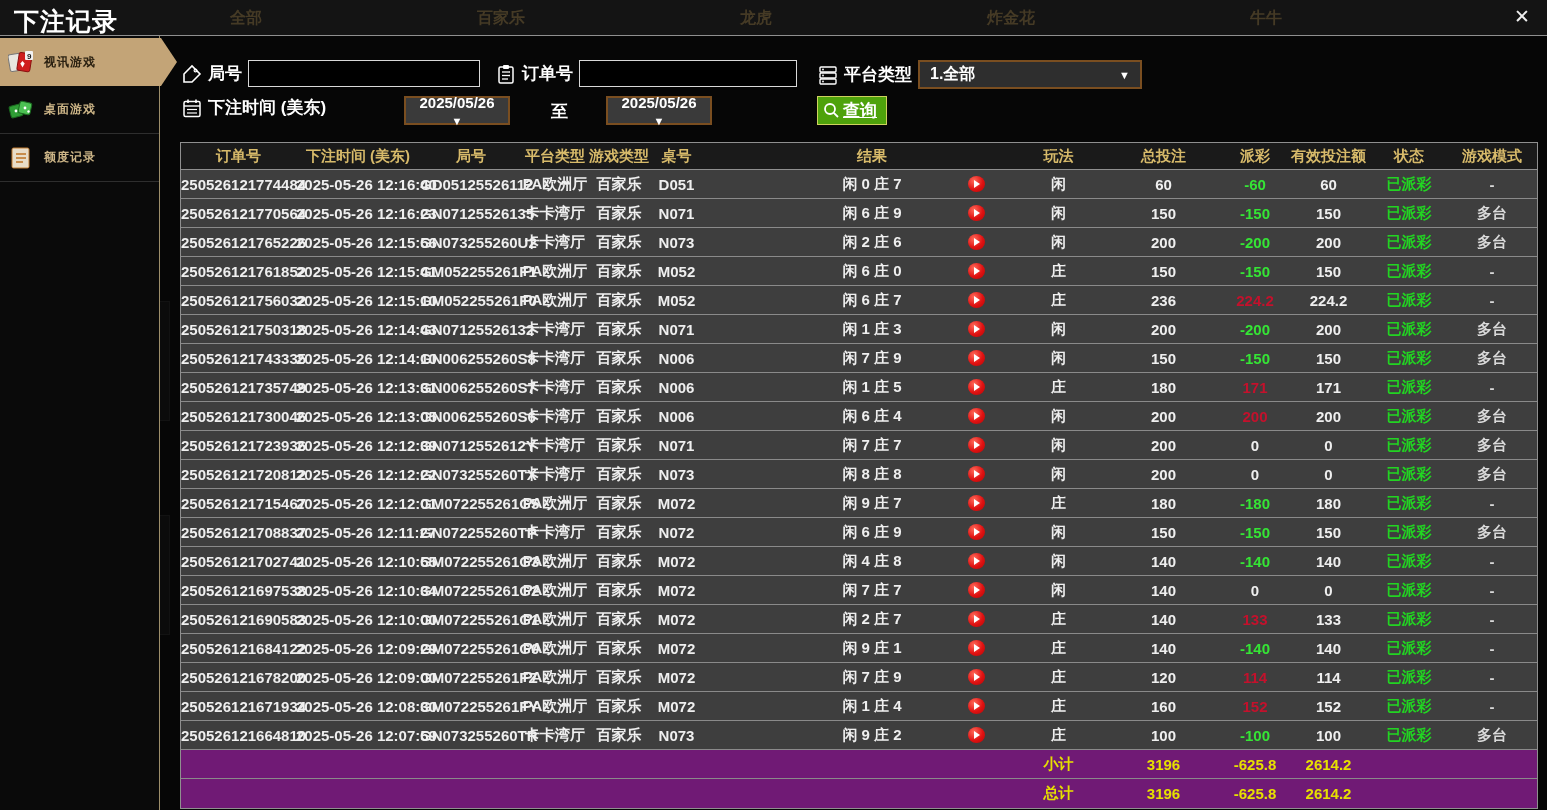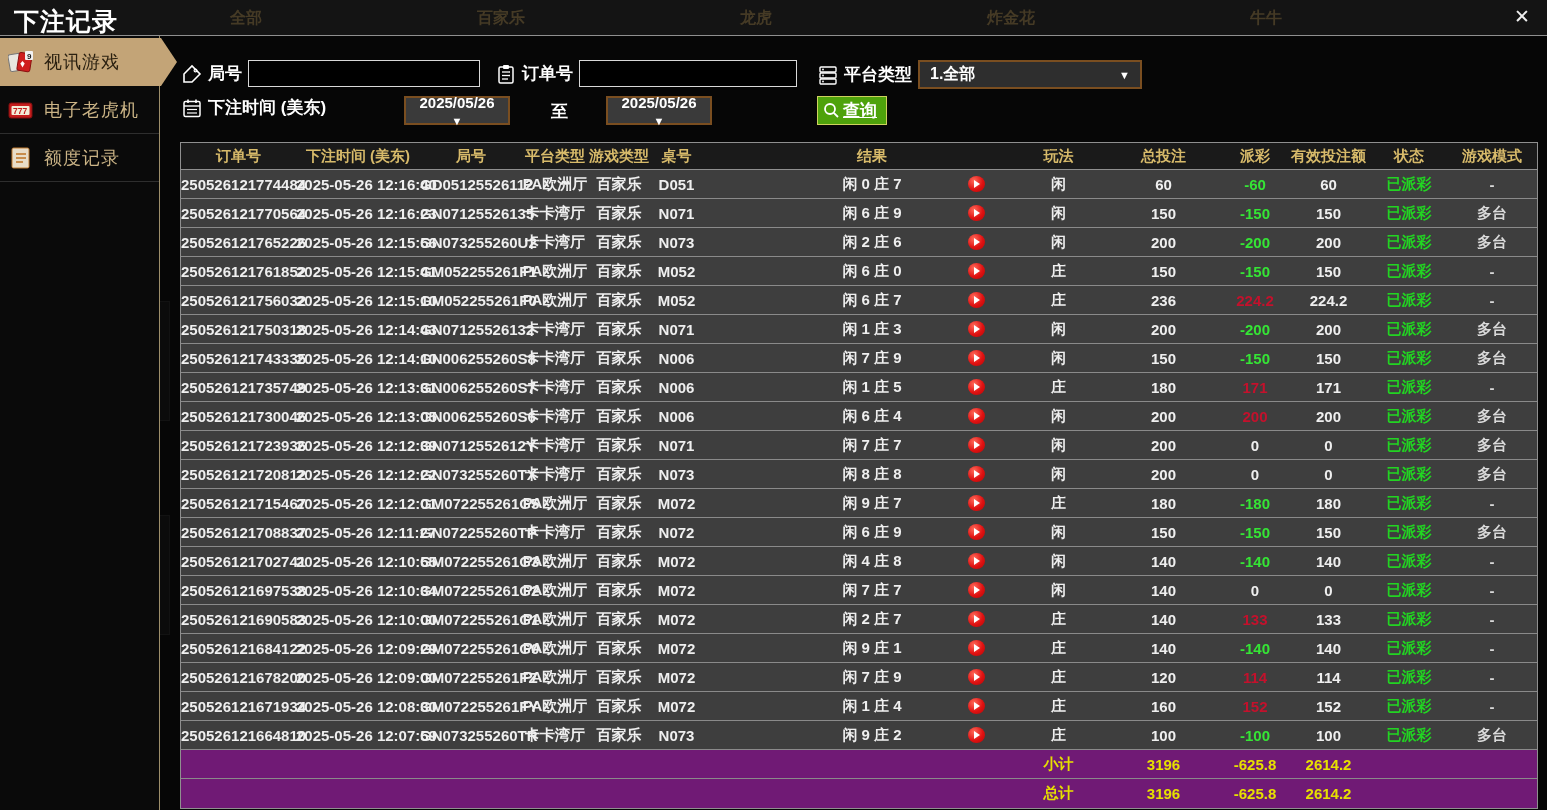--- a/index.html
+++ b/index.html
@@ -24,21 +24,21 @@
   .watermark { position:absolute; left:698px; top:390px; z-index:6; color:rgba(220,220,220,.30);
                font-weight:bold; font-style:italic; font-size:26px; letter-spacing:1px; pointer-events:none; }
   .watermark .wm-cn { font-size:10px; font-style:normal; vertical-align:top; letter-spacing:0; }
   .watermark .wm-tld { font-size:15px; }
 
   
   .sidebar { position:absolute; top:36px; left:0; width:160px; height:774px; background:#0a0a0a;
              border-right:1px solid #9d8e6a; z-index:20; overflow:visible; }
   .side-item { position:relative; height:48px; display:flex; align-items:center; gap:10px; padding-left:8px;
                border-bottom:1px solid #2e2e2e; cursor:pointer; }
-  .side-item .lbl { font-size:18px; font-weight:normal; color:#cbb486; letter-spacing:1px; }
+  .side-item .lbl { font-size:12px; font-weight:bold; color:#cbb486; letter-spacing:1px; }
   .side-item.active { width:177px; margin-top:2px;
       background:linear-gradient(180deg,#dcc49e 0%,#c3a477 55%,#ae90642 140%,#ae9064 100%);
       background-color:#c3a477;
       clip-path:polygon(0 0,161px 0,177px 50%,161px 100%,0 100%);
       border-bottom:none; z-index:25; }
   .side-item.active .lbl { color:#2b2111; }
   .side-icon { width:26px; height:24px; flex:0 0 26px; }
 
   
   .main { position:absolute; top:44px; left:160px; width:1387px; height:778px; background:transparent; z-index:10; }
@@ -122,25 +122,27 @@
         <rect x="1" y="4" width="12" height="17" rx="2" fill="#e9e6df" stroke="#777" transform="rotate(-10 7 12)"></rect>
         <rect x="10" y="3" width="13" height="18" rx="2" fill="#cf1f1f" stroke="#8a1010" transform="rotate(9 16 12)"></rect>
         <rect x="17" y="1" width="8" height="9" rx="1" fill="#f3f3f3"></rect>
         <text x="19" y="8.5" font-size="8" font-weight="bold" fill="#222">9</text>
         <path d="M14.5 11 l2.2 2.6 -2.2 4 -2.2 -4 z" fill="#fff"></path>
       </svg>
       <span class="lbl">视讯游戏</span>
     </div>
     <div class="side-item">
       <svg class="side-icon" viewBox="0 0 26 24">
-        <rect x="1" y="5" width="23" height="15" rx="2" fill="#c41d1d" stroke="#7e0e0e"></rect>
-        <rect x="3.5" y="8" width="18" height="9" rx="1" fill="#f4ecd8"></rect>
-        <text x="5" y="15.5" font-size="8.5" font-weight="bold" fill="#c41d1d">777</text>
-      </svg>
-      <span class="lbl">电子老虎机</span>
+        <rect x="2" y="7" width="12" height="12" rx="2" fill="#2f9e35" stroke="#1c6a20" transform="rotate(-14 8 13)"></rect>
+        <rect x="11" y="4" width="12" height="12" rx="2" fill="#4cc153" stroke="#1c6a20" transform="rotate(12 17 10)"></rect>
+        <circle cx="8" cy="13" r="1.4" fill="#fff"></circle>
+        <circle cx="17" cy="10" r="1.4" fill="#fff"></circle>
+        <circle cx="20.5" cy="13.5" r="1.2" fill="#fff"></circle>
+      </svg>
+      <span class="lbl">桌面游戏</span>
     </div>
     <div class="side-item">
       <svg class="side-icon" viewBox="0 0 26 24">
         <rect x="4" y="2" width="17" height="20" rx="1.5" fill="#e8ddc8" stroke="#c07a2e"></rect>
         <line x1="8" y1="8" x2="18" y2="8" stroke="#c07a2e" stroke-width="1.6"></line>
         <line x1="8" y1="12" x2="18" y2="12" stroke="#c07a2e" stroke-width="1.6"></line>
         <line x1="8" y1="16" x2="15" y2="16" stroke="#c07a2e" stroke-width="1.6"></line>
       </svg>
       <span class="lbl">额度记录</span>
     </div>

